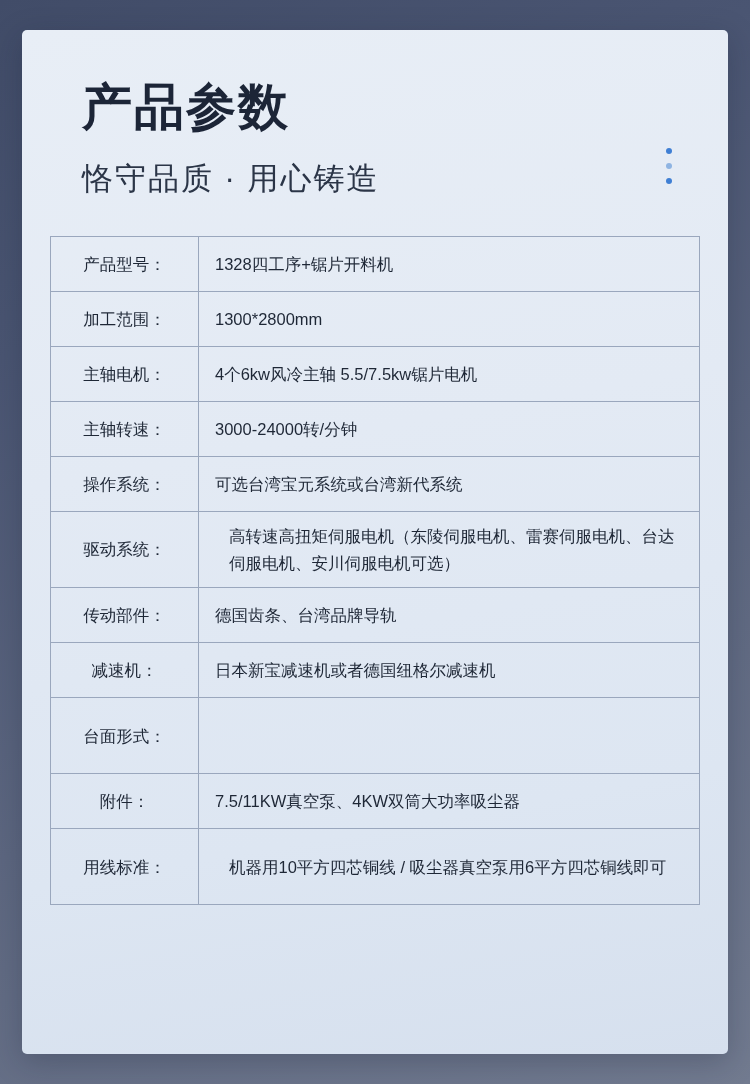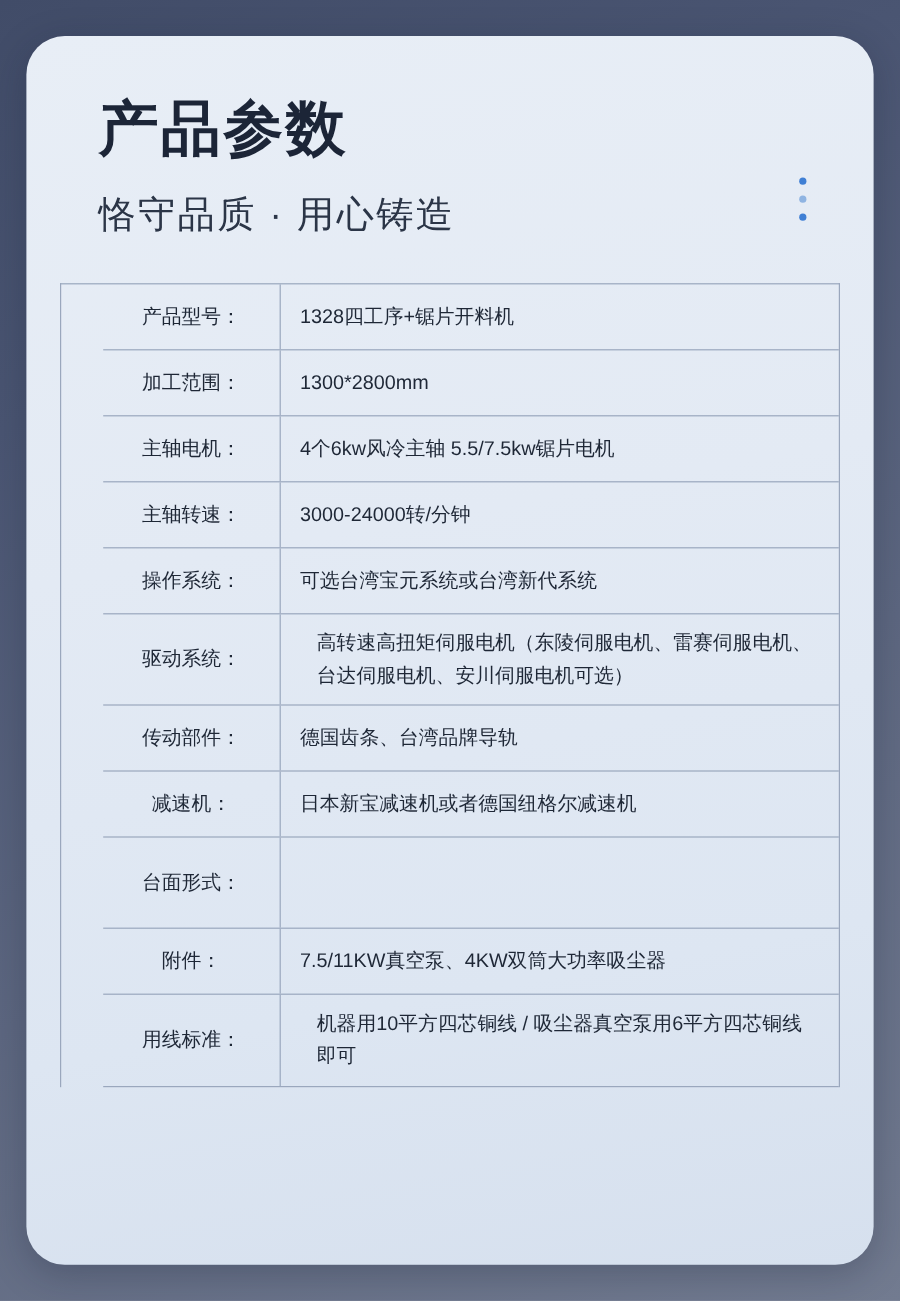--- a/index.html
+++ b/index.html
@@ -18,21 +18,21 @@
     position: relative;
     width: 750px;
     height: 1084px;
     background: linear-gradient(155deg, #414c68 0%, #4a5572 25%, #5d6780 60%, #727b90 100%);
     padding: 30px 22px;
   }
   .card {
     position: relative;
     width: 706px;
     height: 1024px;
-    border-radius: 32px;
+    border-radius: 5px;
     background: linear-gradient(170deg, #e8eef6 0%, #e3eaf4 40%, #dde6f2 75%, #d6e0ee 100%);
     box-shadow: 0 8px 30px rgba(20,28,48,0.25);
     overflow: hidden;
   }
   .header {
     padding: 52px 0 0 60px;
   }
   .title {
     font-size: 50px;
     font-weight: bold;
@@ -64,21 +64,20 @@
     border-radius: 50%;
     background: #3f7fd4;
   }
   .dots i.dim { background: #8fb4e2; }
 
   .table {
     margin: 36px 28px 0 28px;
     border: 1px solid #9aa7bd;
     border-bottom: none;
     background: transparent;
-    padding-left: 35px;
   }
   .row {
     display: flex;
     border-bottom: 1px solid #9aa7bd;
     min-height: 55px;
   }
   .cell-label {
     width: 148px;
     flex: 0 0 148px;
     border-right: 1px solid #9aa7bd;

